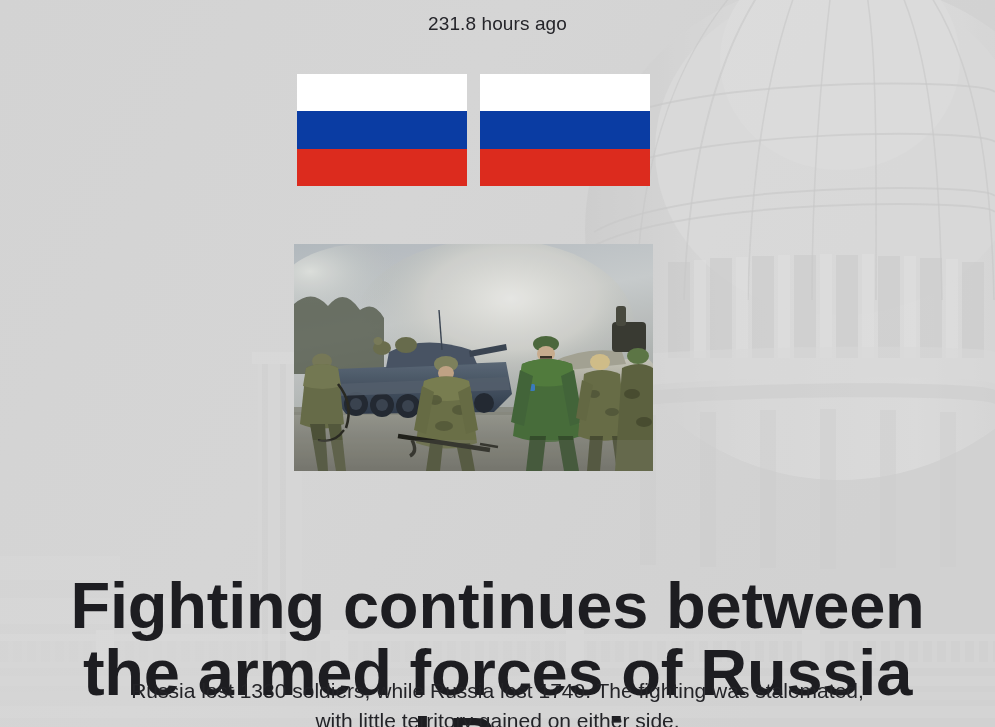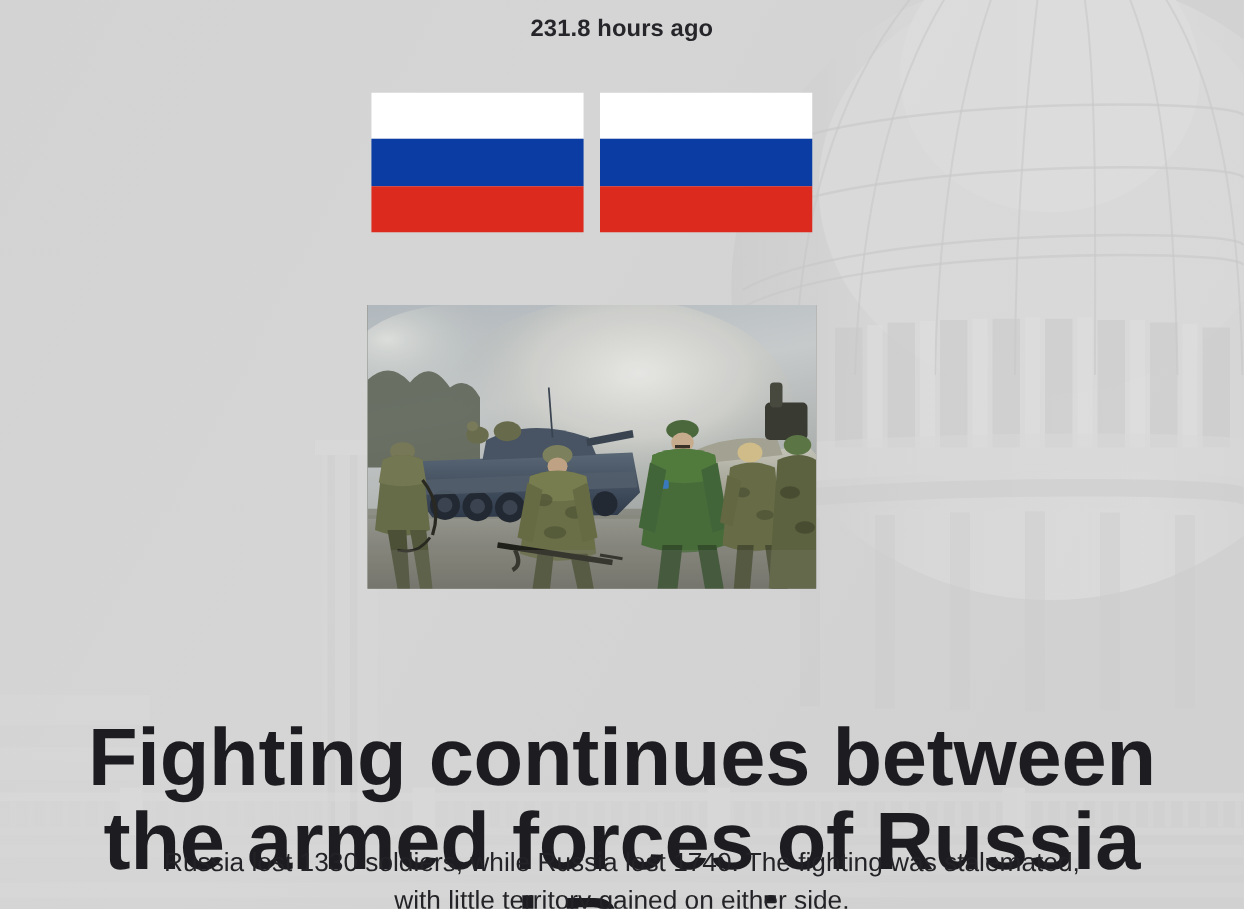--- a/index.html
+++ b/index.html
@@ -35,21 +35,21 @@
     text-align: center;
   }
 
   .timestamp {
     position: absolute;
     top: 13px;
     left: 0;
     width: 995px;
     text-align: center;
     font-size: 19px;
-    font-weight: 700;
+    font-weight: 400;
     color: #25252a;
     letter-spacing: 0.1px;
   }
 
   
   .flags-row {
     position: absolute;
     top: 74px;
     left: 297px;
     width: 353px;

